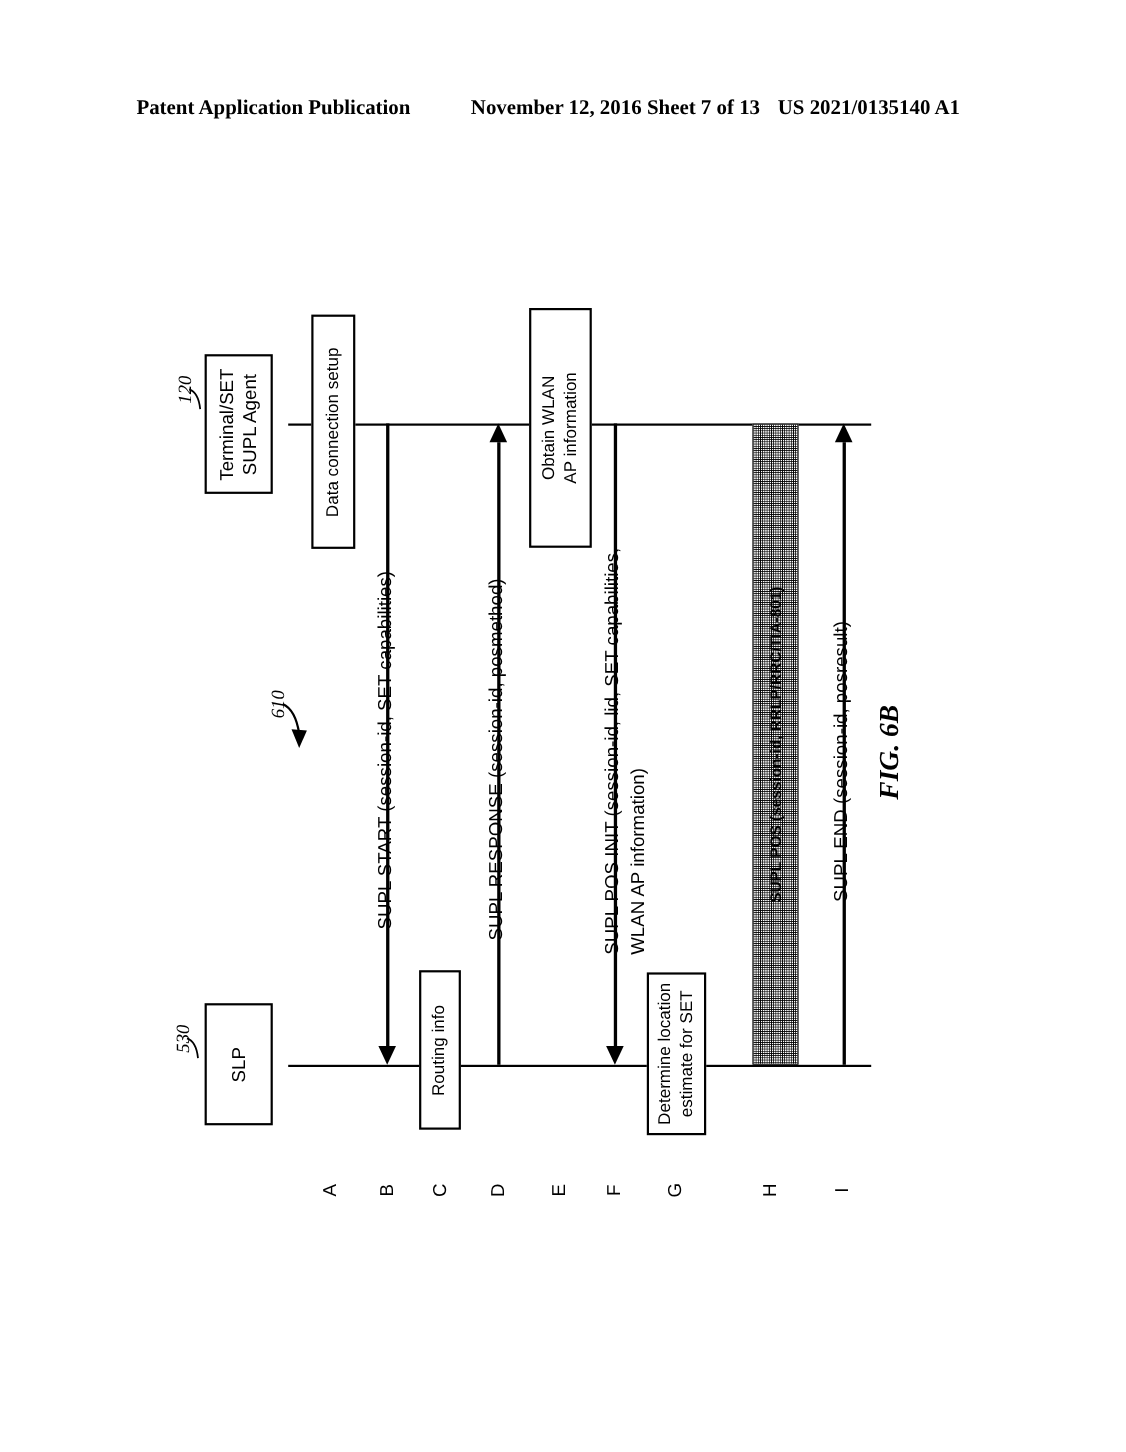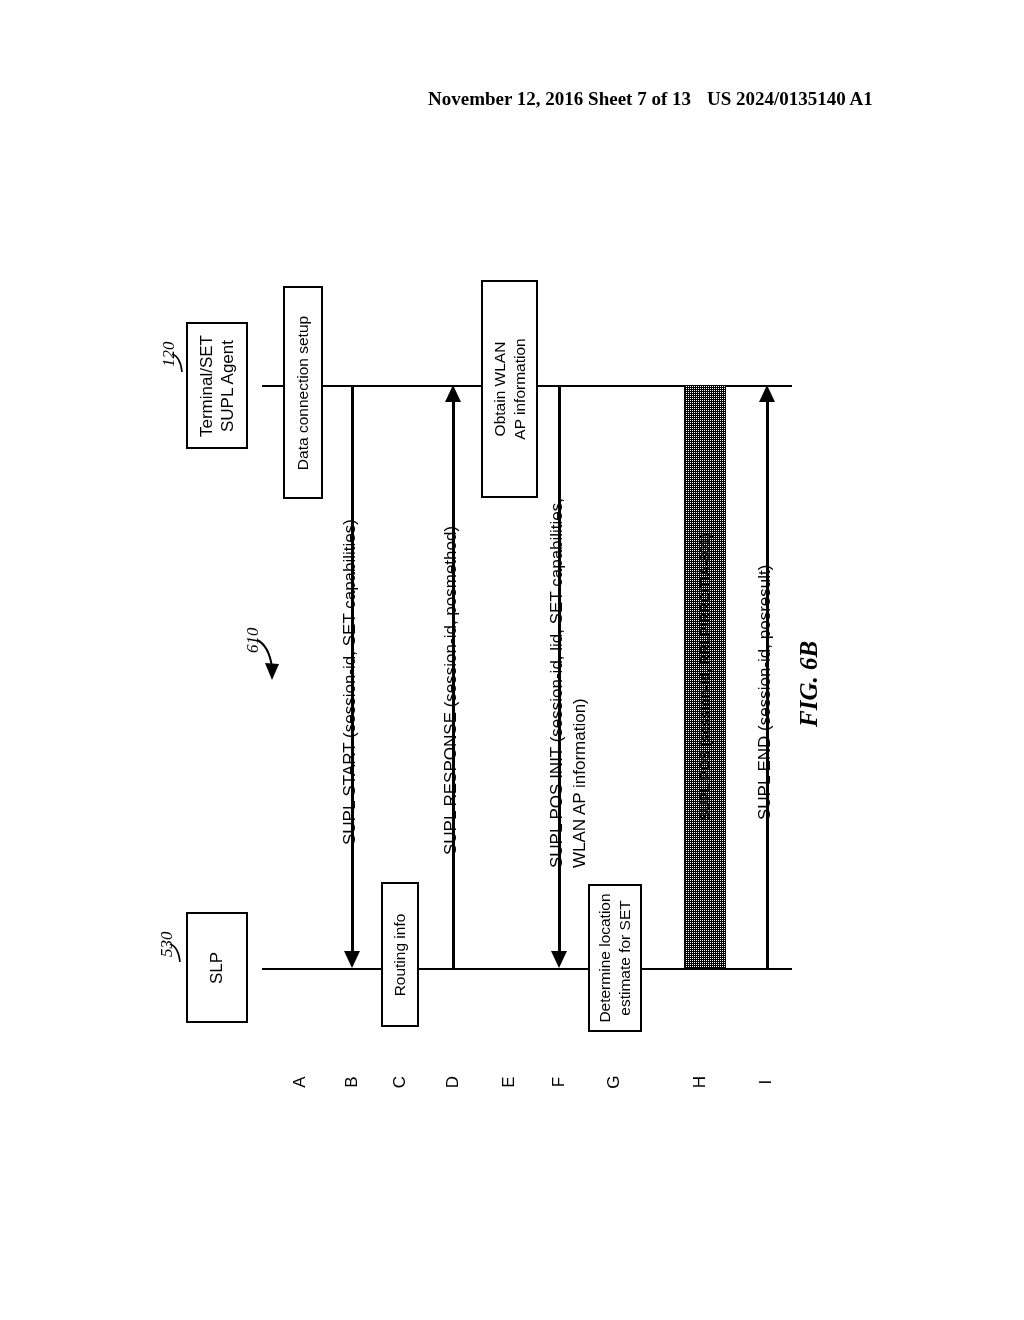--- a/index.html
+++ b/index.html
@@ -173,22 +173,23 @@
     font-size: 25px;
     white-space: nowrap;
   }
 
   .leader { position: absolute; }
 </style>
 </head>
 <body>
 
 <div id="page-header">
+  <span class="hdr-left">Patent Application Publication</span>
   <span class="hdr-mid">November 12, 2016  Sheet 7 of 13</span>
-  <span class="hdr-right">US 2024/0135140 A1</span>
+  <span class="hdr-right">US 2021/0135140 A1</span>
 </div>
 
 <div id="diagram">
 
   <div class="lifeline" style="left:262px; top:385px; width:530px;"></div>
   <div class="lifeline" style="left:262px; top:968px; width:530px;"></div>
 
   <div class="entity-box" style="left:186px; top:322px; width:62px; height:127px;">
     <div class="vtext">
       <span>Terminal/SET</span><br>

